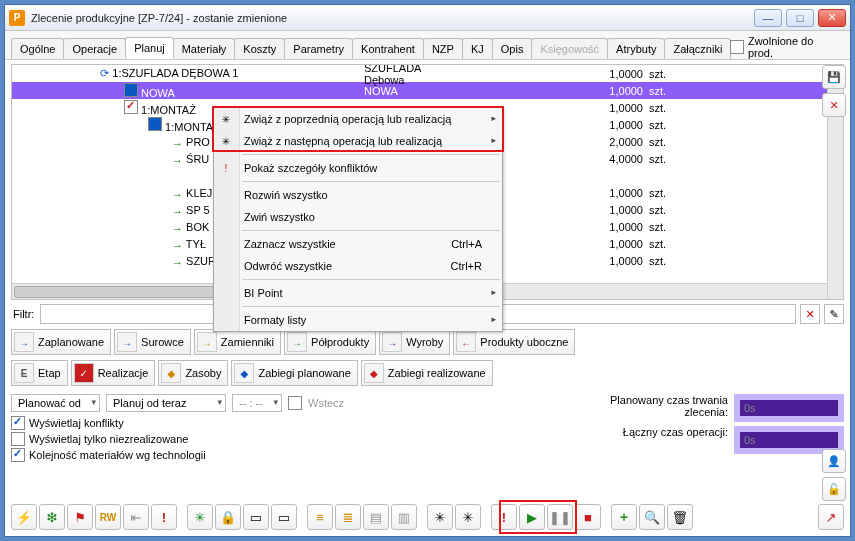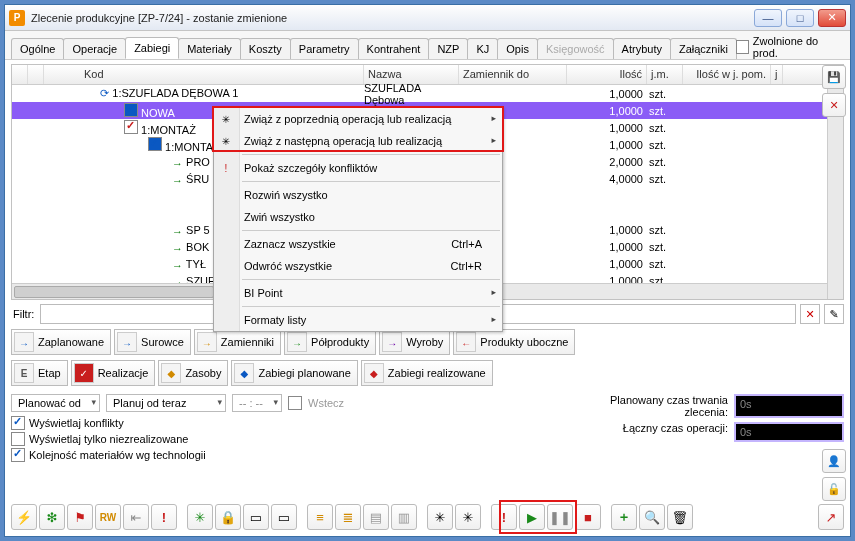--- a/index.html
+++ b/index.html
@@ -44,21 +44,21 @@
 .lbtn .ic{width:20px;height:20px;background:#f4f4f4;border:1px solid #ccc;display:flex;align-items:center;justify-content:center;font-size:10px;}
 .lowarea{margin-top:8px;display:flex;gap:32px;}
 .lowleft{flex:1;}
 .plan{display:flex;align-items:center;gap:6px;margin-bottom:4px;}
 .plan .sel{border:1px solid #bbb;padding:2px 18px 2px 6px;background:#fff;position:relative;}
 .plan .sel::after{content:"▾";position:absolute;right:3px;top:2px;color:#555;font-size:9px;}
 .chkline{display:flex;align-items:center;gap:4px;margin-top:2px;}
 .lowright{width:280px;}
 .field{display:flex;margin-bottom:4px;}
 .field label{width:170px;text-align:right;padding-right:6px;}
-.field .val{flex:1;border:2px solid #c4b5fd;padding:2px 4px;background:#000000;color:#888;}
+.field .val{flex:1;border:6px solid #c4b5fd;padding:2px 4px;background:#4c1d95;color:#888;}
 .sidetools{position:absolute;right:4px;top:60px;display:flex;flex-direction:column;gap:4px;}
 .sidebtn{width:24px;height:24px;border:1px solid #bbb;background:linear-gradient(#fff,#f0f0f0);display:flex;align-items:center;justify-content:center;border-radius:3px;}
 .sidetools2{position:absolute;right:4px;top:444px;display:flex;flex-direction:column;gap:4px;}
 .bottombar{position:absolute;bottom:4px;left:6px;right:6px;height:30px;display:flex;align-items:center;gap:2px;}
 .tb{width:26px;height:26px;border:1px solid #bbb;background:linear-gradient(#fff,#f0f0f0);border-radius:3px;display:flex;align-items:center;justify-content:center;font-size:13px;cursor:pointer;}
 .sep{width:6px;}
 .ctxmenu{position:absolute;left:208px;top:102px;width:290px;background:#f7f7f7;border:1px solid #a7a7a7;box-shadow:1px 1px 3px rgba(0,0,0,.25);z-index:50;}
 .ctxmenu .iconcol{position:absolute;left:0;top:0;bottom:0;width:26px;background:#eee;border-right:1px solid #ddd;}
 .ctxmenu .it{display:flex;align-items:center;height:22px;padding-left:30px;padding-right:10px;position:relative;cursor:pointer;}
 .ctxmenu .it .sub{position:absolute;right:6px;top:5px;font-size:9px;color:#444;}
@@ -84,51 +84,40 @@
         </div>
       <div class="wbtn close">
           <span>✕</span>
         </div>
     </div>
   </div>
 
   <div class="tabs">
     <div class="tab">Ogólne</div>
     <div class="tab">Operacje</div>
-    <div class="tab active">Zabiegi</div>
+    <div class="tab active">Planuj</div>
     <div class="tab">Materiały</div>
     <div class="tab">Koszty</div>
     <div class="tab">Parametry</div>
     <div class="tab">Kontrahent</div>
     <div class="tab">NZP</div>
     <div class="tab">KJ</div>
     <div class="tab">Opis</div>
     <div class="tab disabled">Księgowość</div>
     <div class="tab">Atrybuty</div>
     <div class="tab">Załączniki</div>
     <div class="right-chk">
       <span class="chk"></span>
       <span>Zwolnione do prod.</span>
     </div>
   </div>
 
   <div class="content">
 
     <div class="grid">
-      <div class="ghead">
-        <div class="gh" style="width:16px"></div>
-        <div class="gh" style="width:16px"></div>
-        <div class="gh" style="width:320px;padding-left:40px">Kod</div>
-        <div class="gh" style="width:95px">Nazwa</div>
-        <div class="gh" style="width:108px">Zamiennik do</div>
-        <div class="gh" style="width:80px;text-align:right">Ilość</div>
-        <div class="gh" style="width:36px">j.m.</div>
-        <div class="gh" style="width:88px;text-align:right">Ilość w j. pom.</div>
-        <div class="gh" style="width:12px">j</div>
-      </div>
       <div class="rows" id="rows">
           <div class="row">
             <div style="width:16px"></div>
             <div style="width:16px"></div>
             <div class="col-kod" style="width:320px;padding-left:56px"><span style="color:#0a58c2">⟳</span> 1:SZUFLADA DĘBOWA 1</div>
             <div style="width:95px">SZUFLADA Dębowa</div>
             <div style="width:108px"></div>
             <div class="col-num" style="width:80px">1,0000</div>
             <div style="width:36px;padding-left:2px">szt.</div>
             <div style="width:100px"></div>
@@ -188,20 +177,21 @@
             <div style="width:16px"></div>
             <div style="width:95px"></div>
             <div style="width:108px"></div>
             <div class="col-num" style="width:80px">1,0000</div>
             <div style="width:36px;padding-left:2px">szt.</div>
             <div style="width:100px"></div>
           </div>
           <div class="row">
             <div style="width:16px"></div>
             <div style="width:16px"></div>
+            <div class="col-kod" style="width:320px;padding-left:128px"><span class="arrow">→</span> KLEJ</div>
             <div style="width:95px"></div>
             <div style="width:108px"></div>
             <div class="col-num" style="width:80px">1,0000</div>
             <div style="width:36px;padding-left:2px">szt.</div>
             <div style="width:100px"></div>
           </div>
           <div class="row">
             <div style="width:16px"></div>
             <div style="width:16px"></div>
             <div class="col-kod" style="width:320px;padding-left:128px"><span class="arrow">→</span> SP 5</div>

